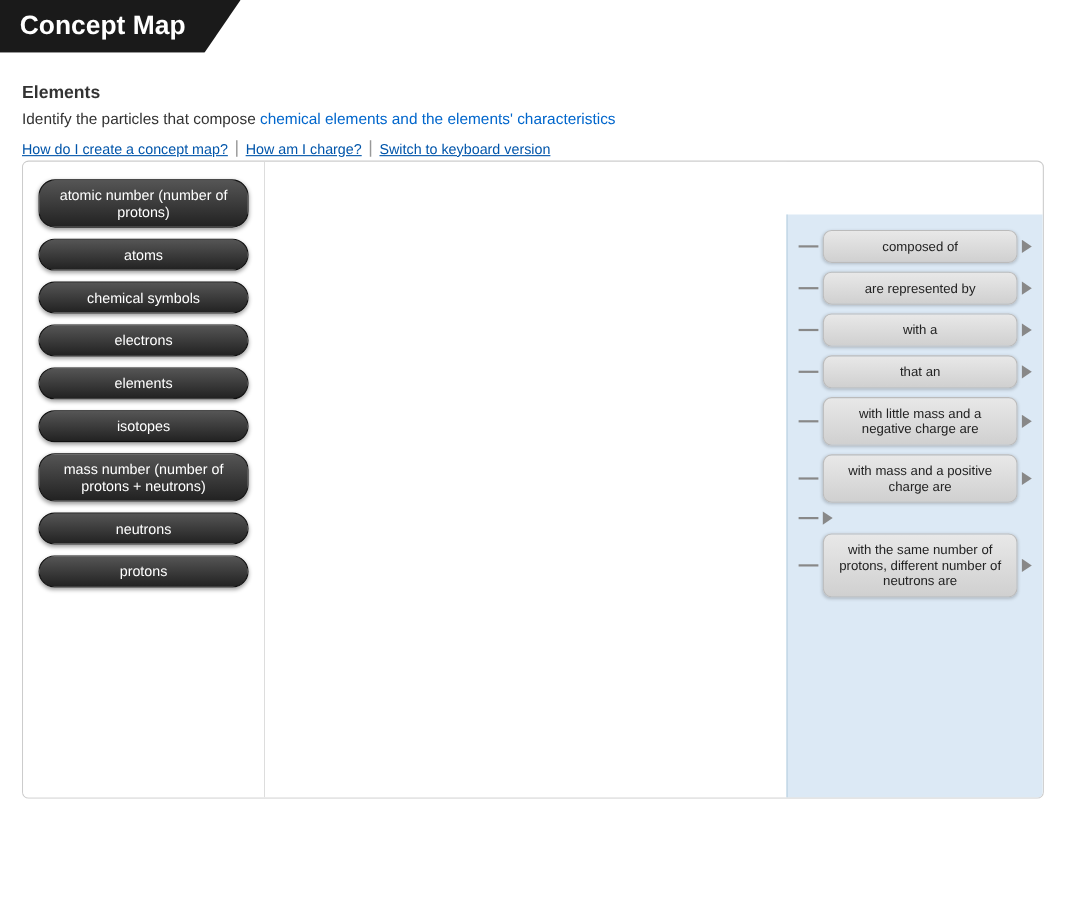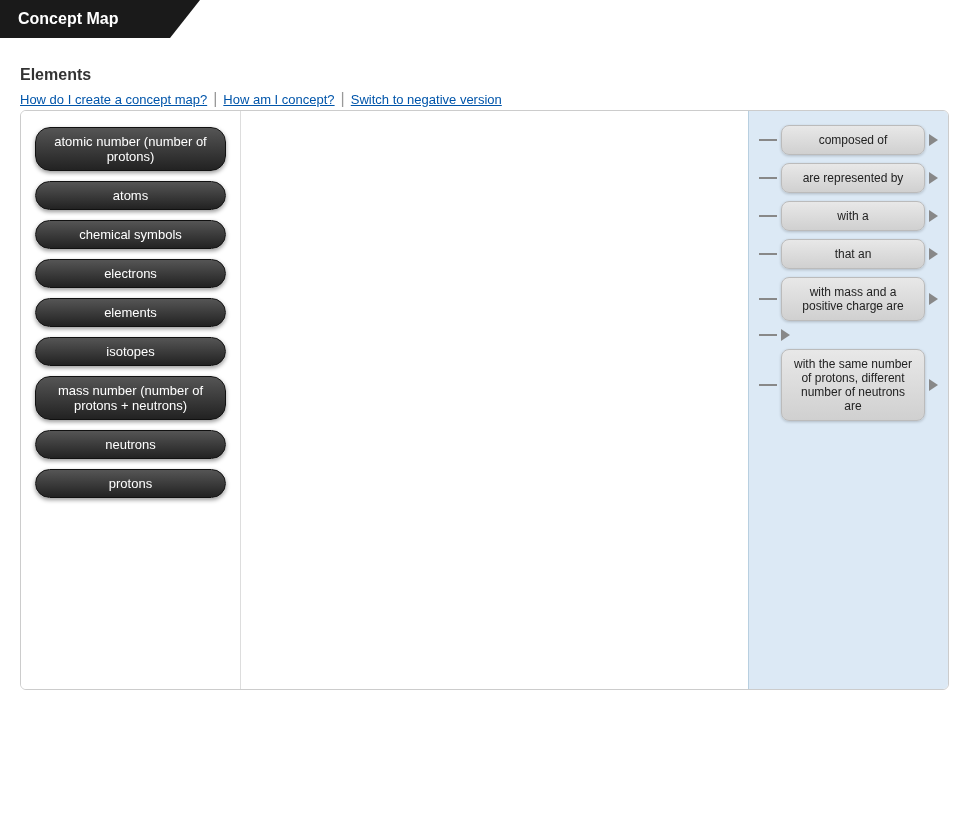--- a/index.html
+++ b/index.html
@@ -7,21 +7,21 @@
       font-family: Arial, sans-serif;
       font-size: 14px;
       background: #fff;
       color: #333;
     }
 
     
     .title-bar {
       background: #1a1a1a;
       color: #fff;
-      font-size: 16px;
+      font-size: 24px;
       font-weight: bold;
       padding: 10px 18px 10px 18px;
       display: inline-block;
       clip-path: polygon(0 0, 100% 0, 85% 100%, 0% 100%);
       padding-right: 50px;
       margin-bottom: 10px;
       min-width: 200px;
     }
 
     .page-wrapper {
@@ -100,27 +100,28 @@
 
     
     .center-panel {
       flex: 1;
       background: #fff;
       min-height: 560px;
     }
 
     
     .right-panel {
-      width: 200px;
+      width: 233px;
       background: #dce9f5;
       padding: 14px 10px;
       display: flex;
       flex-direction: column;
       gap: 8px;
       border-left: 1px solid #b8cfe0;
+      margin-top: 48px;
     }
 
     .relation-row {
       display: flex;
       align-items: center;
       gap: 4px;
     }
 
     .relation-line {
       width: 18px;
@@ -156,27 +157,30 @@
 
 
 
 <div class="title-bar">
   <span>Concept Map</span>
 </div>
 
 <div class="page-wrapper">
   <div class="page-title">Elements</div>
 
+  <div class="subtitle">
+    Identify the particles that compose <span>chemical elements and the elements' characteristics</span>
+  </div>
 
   <div class="links-row">
     <a>How do I create a concept map?</a>
     <span class="separator">|</span>
-    <a>How am I concept?</a>
+    <a>How am I charge?</a>
     <span class="separator">|</span>
-    <a>Switch to negative version</a>
+    <a>Switch to keyboard version</a>
   </div>
 
   <div class="concept-map-container">
 
     <div class="left-panel">
 
       <div class="concept-chip">
         <span>atomic number (number of protons)</span>
       </div>
       <div class="concept-chip">
@@ -235,20 +239,27 @@
       </div>
 
       <div class="relation-row">
         <div class="relation-line"></div>
         <div class="relation-chip">
           <span>that an</span>
         </div>
         <div class="relation-arrow"></div>
       </div>
 
+      <div class="relation-row">
+        <div class="relation-line"></div>
+        <div class="relation-chip">
+          <span>with little mass and a negative charge are</span>
+        </div>
+        <div class="relation-arrow"></div>
+      </div>
 
       <div class="relation-row">
         <div class="relation-line"></div>
         <div class="relation-chip">
           <span>with mass and a positive charge are</span>
         </div>
         <div class="relation-arrow"></div>
       </div>
 
       <div class="relation-row">

